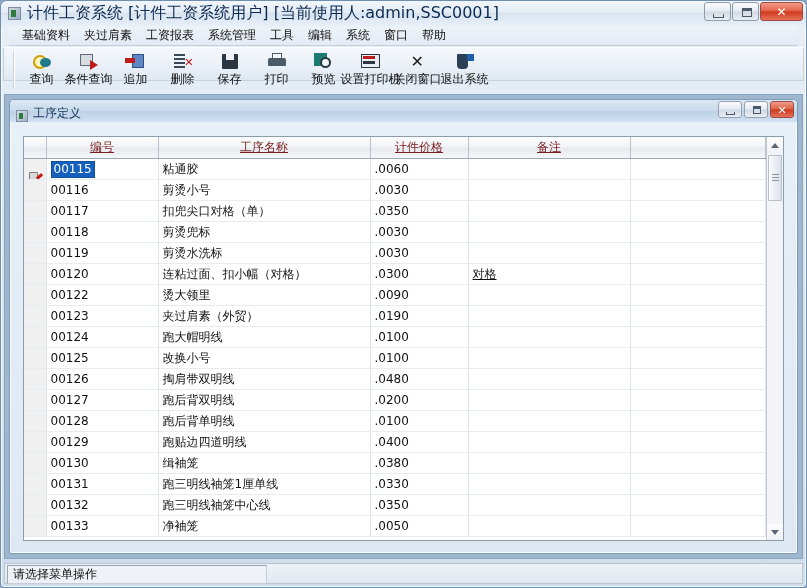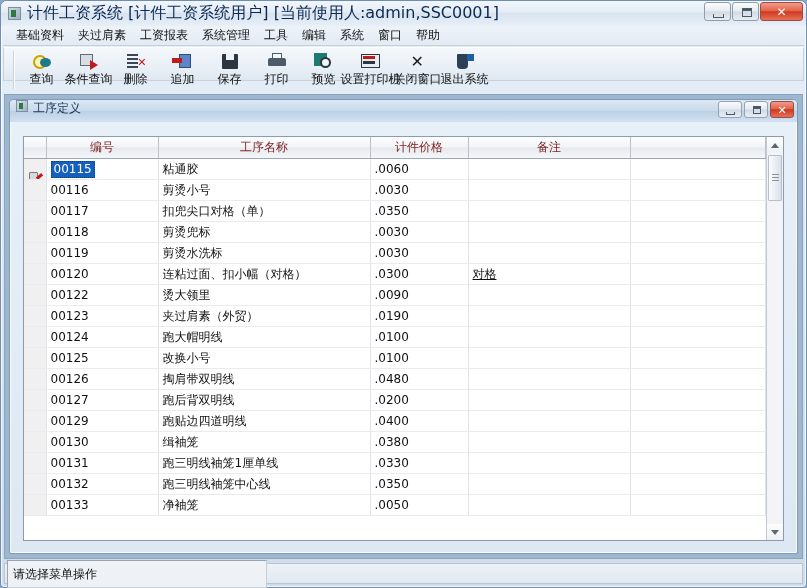--- a/index.html
+++ b/index.html
@@ -59,21 +59,21 @@
   }
   .wb .max-box{
     position:absolute;left:9px;top:5px;width:10px;height:9px;
     border:1px solid #4c5a68;box-sizing:border-box;
   }
   .wb .max-box:before{
     content:"";position:absolute;left:0;top:0;right:0;height:2px;background:#4c5a68;
   }
   
   .menubar{
-    height:19px;margin:0 2px;
+    height:19px;margin:0 8px;
     background:linear-gradient(180deg,#eef3f9 0%,#e2eaf3 100%);
     border-bottom:1px solid #c3d0de;
     display:flex;align-items:center;padding-left:6px;
   }
   .menu-item{
     padding:1px 7px;font-size:12px;color:#111;white-space:nowrap;cursor:default;
   }
   
   .toolbar{
     height:34px;margin:1px 2px 0 2px;
@@ -123,21 +123,21 @@
   }
   .child-window{
     position:absolute;left:4px;top:4px;right:4px;bottom:4px;
     border:1px solid #7e9bb8;border-radius:5px 5px 2px 2px;
     background:linear-gradient(180deg,#e8f0f8 0%,#dde8f3 100%);
     box-sizing:border-box;
     box-shadow:inset 0 0 0 1px rgba(255,255,255,.8);
     display:flex;flex-direction:column;
   }
   .child-title{
-    height:22px;flex:0 0 22px;position:relative;display:flex;align-items:flex-start;
+    height:22px;flex:0 0 22px;position:relative;display:flex;align-items:flex-end;
     border-radius:4px 4px 0 0;
     background:linear-gradient(180deg,#dce8f4 0%,#c9daea 48%,#bcd1e6 52%,#d2e1f0 100%);
   }
   .child-icon{
     width:12px;height:12px;margin-left:6px;margin-right:5px;
     background:linear-gradient(135deg,#d5dde7 0%,#a3b4c7 100%);
     border:1px solid #7b8ea3;box-sizing:border-box;position:relative;
   }
   .child-icon:after{content:"";position:absolute;left:2px;top:2px;width:4px;height:6px;background:#2f7a3e;}
   .child-title-text{font-size:12px;color:#17365d;}
@@ -158,21 +158,21 @@
     position:absolute;left:13px;top:14px;right:13px;bottom:12px;
     border:1px solid #8b9cad;background:#ffffff;box-sizing:border-box;
     display:flex;
   }
   .grid-scrollport{flex:1;position:relative;overflow:hidden;}
   table.grid{border-collapse:collapse;table-layout:fixed;width:100%;font-size:12px;}
   table.grid th{
     height:21px;padding:0;
     background:linear-gradient(180deg,#fdfdfe 0%,#f1f3f6 48%,#e6e9ee 52%,#f4f6f9 100%);
     border-right:1px solid #b9c2cc;border-bottom:1px solid #9aa6b2;
-    color:#7a1f1f;font-weight:normal;text-align:center;font-size:12px;
+    color:#7a1f1f;font-weight:normal;text-align:center;font-size:12px;text-decoration:underline;
   }
   table.grid td{
     height:20px;padding:0 4px;border-right:1px solid #dfe3e8;border-bottom:1px solid #e8ebef;
     color:#111;white-space:nowrap;overflow:hidden;vertical-align:middle;
   }
   td.c-ind{border-right:1px solid #b9c2cc;background:#f0f0f0;padding:0;}
   th.c-ind{background:linear-gradient(180deg,#fdfdfe 0%,#f1f3f6 48%,#e6e9ee 52%,#f4f6f9 100%);border-right:1px solid #b9c2cc;}
   td.c-code{padding-left:5px;}
   td.c-name{padding-left:10px;margin-left:16px;}
   td.c-price{padding-left:6px;}
@@ -219,21 +219,21 @@
     background:#8a939d;box-shadow:0 3px 0 #8a939d,0 6px 0 #8a939d;
   }
   
   .statusbar{
     position:absolute;left:3px;right:3px;bottom:3px;height:21px;
     background:linear-gradient(180deg,#eef2f7 0%,#e1e8f0 100%);
     border:1px solid #b9c4d0;box-sizing:border-box;
     display:flex;align-items:center;
   }
   .status-panel{
-    height:28px;margin:1px 0 0 2px;padding:0 5px;
+    height:19px;margin:1px 0 0 2px;padding:0 5px;
     border:1px solid #c6ced7;border-top-color:#9aa4af;border-left-color:#9aa4af;
     background:#eef2f6;display:flex;align-items:center;
     font-size:12px;color:#101010;white-space:nowrap;box-sizing:border-box;
     min-width:260px;
   }
 </style>
 </head>
 <body>
 
 <div class="app-frame">
@@ -271,26 +271,26 @@
 
     <div class="tb-btn">
       <span class="tb-ico ic-search"></span>
       <span class="tb-lbl">查询</span>
     </div>
     <div class="tb-btn">
       <span class="tb-ico ic-cond"></span>
       <span class="tb-lbl">条件查询</span>
     </div>
     <div class="tb-btn">
+      <span class="tb-ico ic-add"></span>
+      <span class="tb-lbl">追加</span>
+    </div>
+    <div class="tb-btn">
       <span class="tb-ico ic-del"></span>
       <span class="tb-lbl">删除</span>
-    </div>
-    <div class="tb-btn">
-      <span class="tb-ico ic-add"></span>
-      <span class="tb-lbl">追加</span>
     </div>
     <div class="tb-btn">
       <span class="tb-ico ic-save"></span>
       <span class="tb-lbl">保存</span>
     </div>
     <div class="tb-btn">
       <span class="tb-ico ic-print"></span>
       <span class="tb-lbl">打印</span>
     </div>
     <div class="tb-btn">
@@ -446,20 +446,28 @@
                   <tr>
                     <td class="c-ind"></td>
                     <td class="c-code">00127</td>
                     <td class="c-name">跑后背双明线</td>
                     <td class="c-price">.0200</td>
                     <td class="c-memo"></td>
                     <td class="c-pad"></td>
                   </tr>
                   <tr>
                     <td class="c-ind"></td>
+                    <td class="c-code">00128</td>
+                    <td class="c-name">跑后背单明线</td>
+                    <td class="c-price">.0100</td>
+                    <td class="c-memo"></td>
+                    <td class="c-pad"></td>
+                  </tr>
+                  <tr>
+                    <td class="c-ind"></td>
                     <td class="c-code">00129</td>
                     <td class="c-name">跑贴边四道明线</td>
                     <td class="c-price">.0400</td>
                     <td class="c-memo"></td>
                     <td class="c-pad"></td>
                   </tr>
                   <tr>
                     <td class="c-ind"></td>
                     <td class="c-code">00130</td>
                     <td class="c-name">缉袖笼</td>

